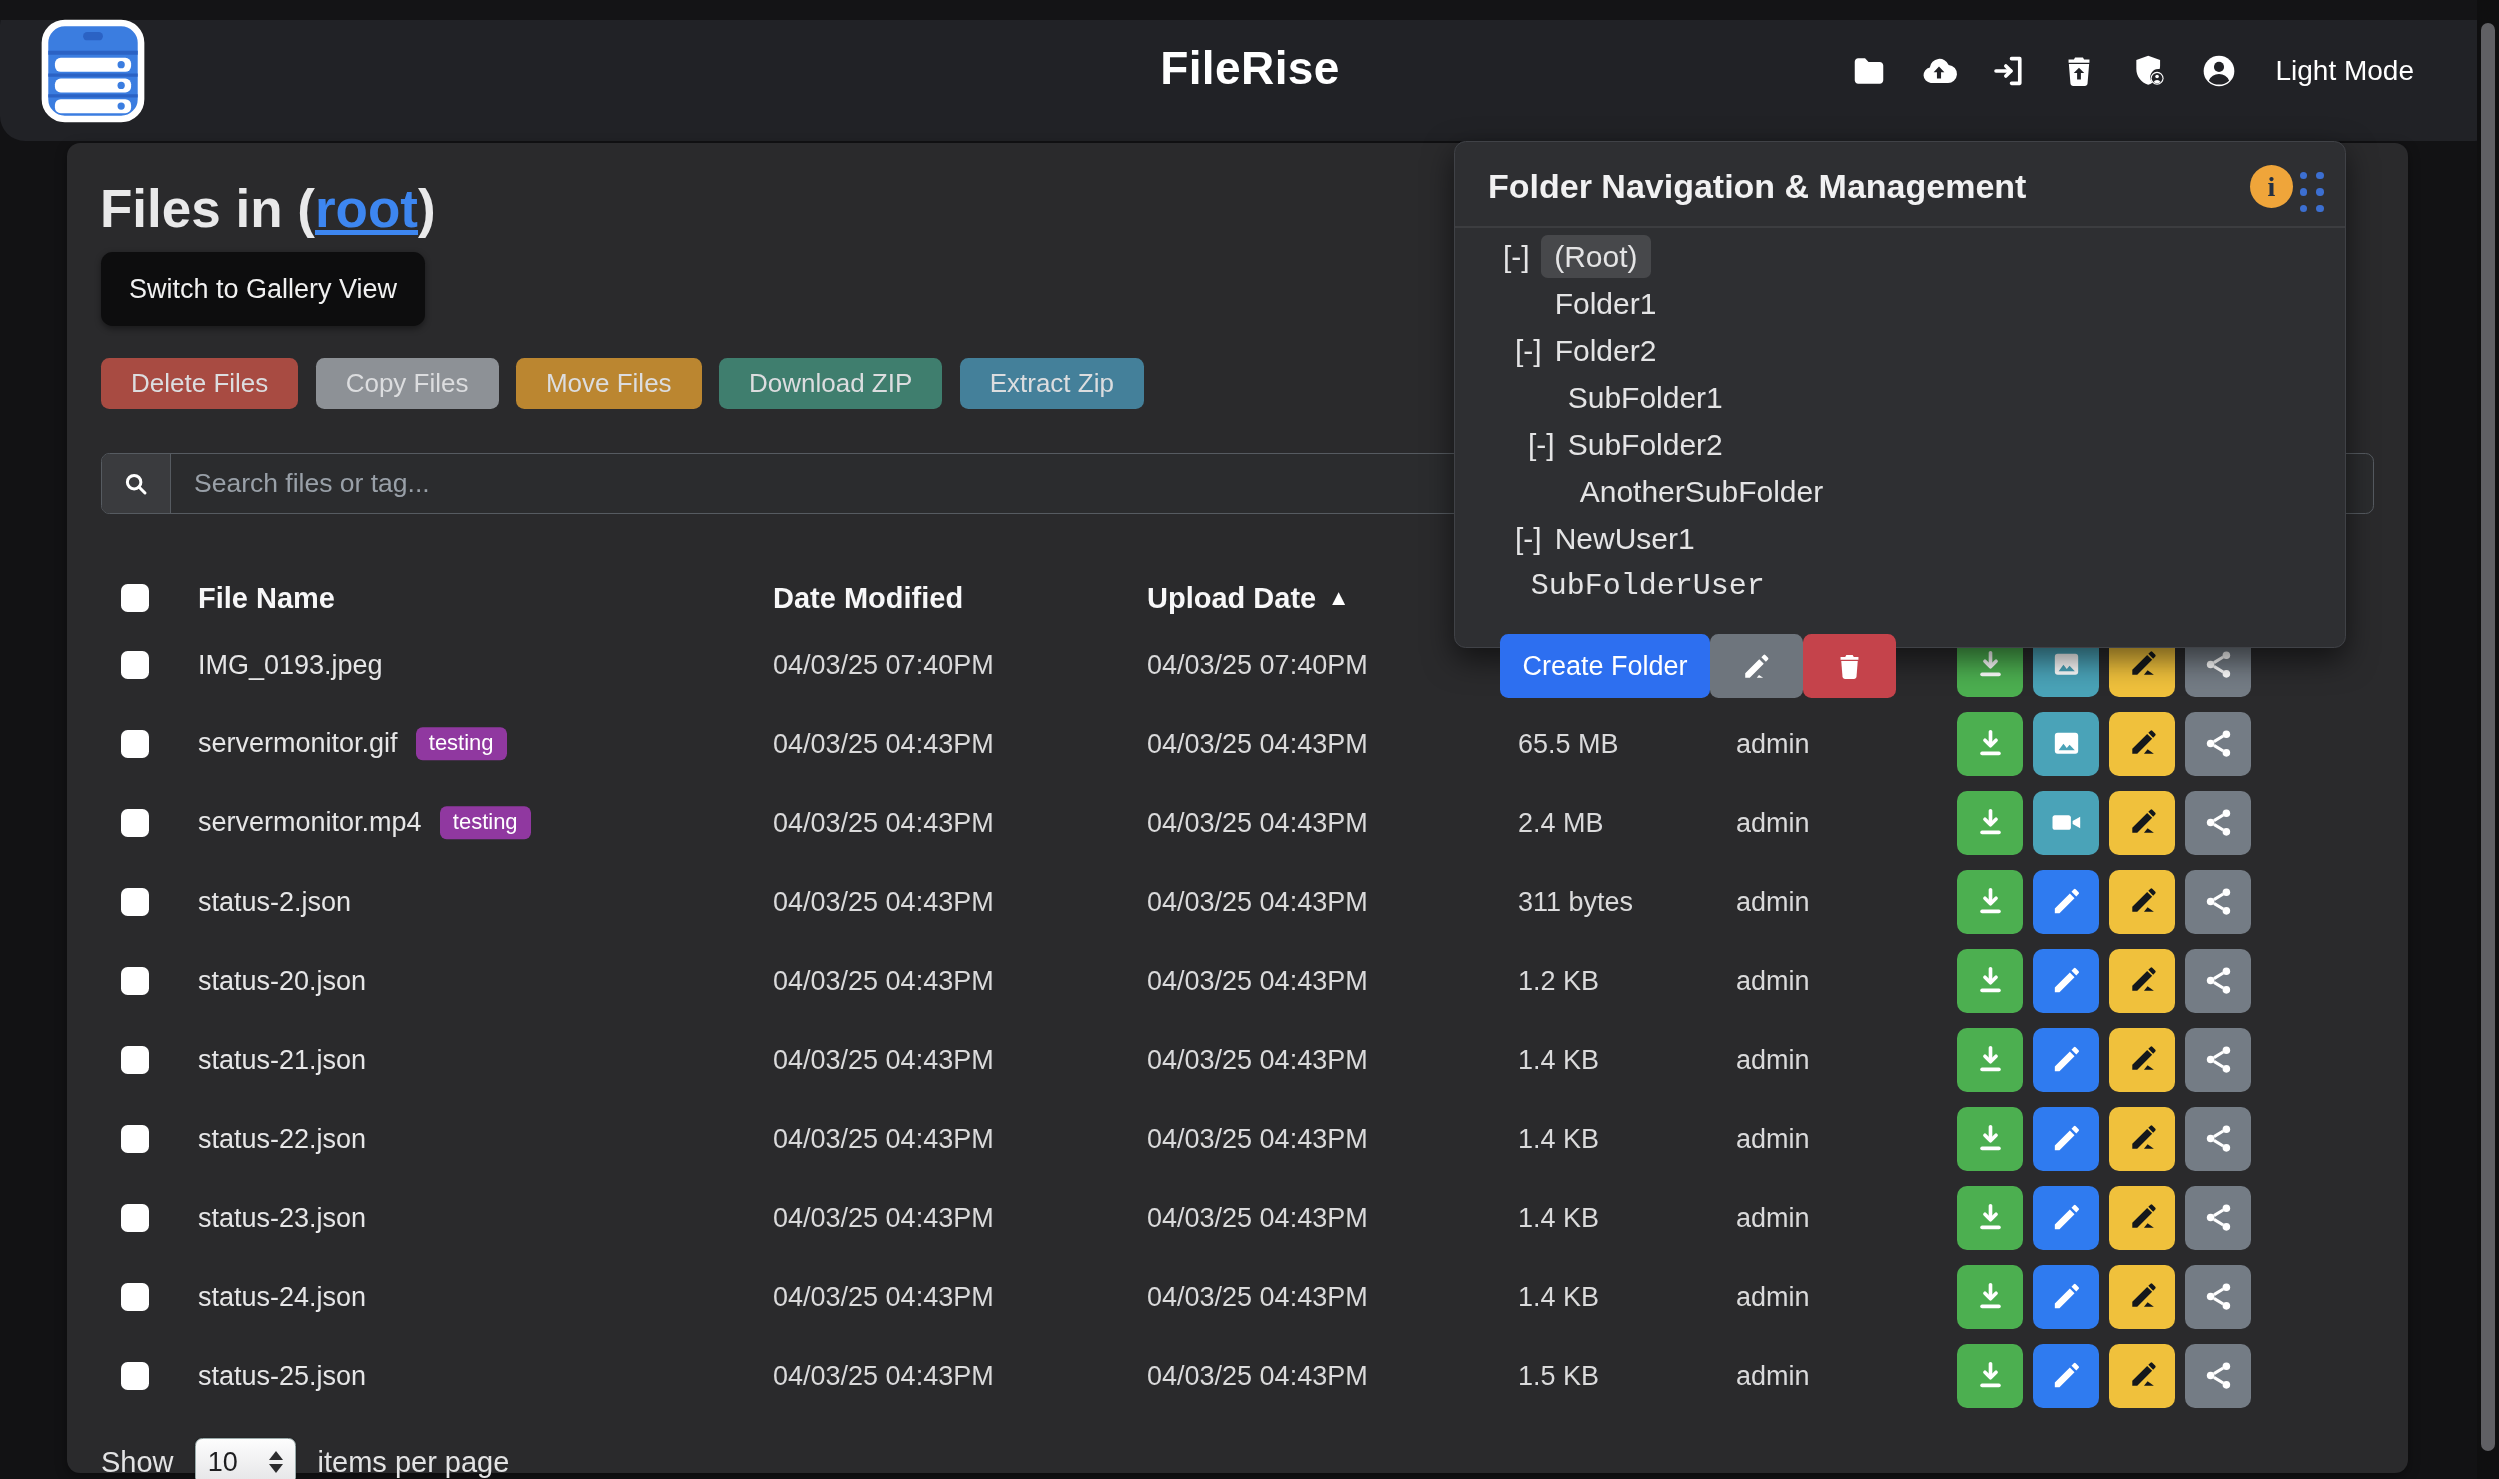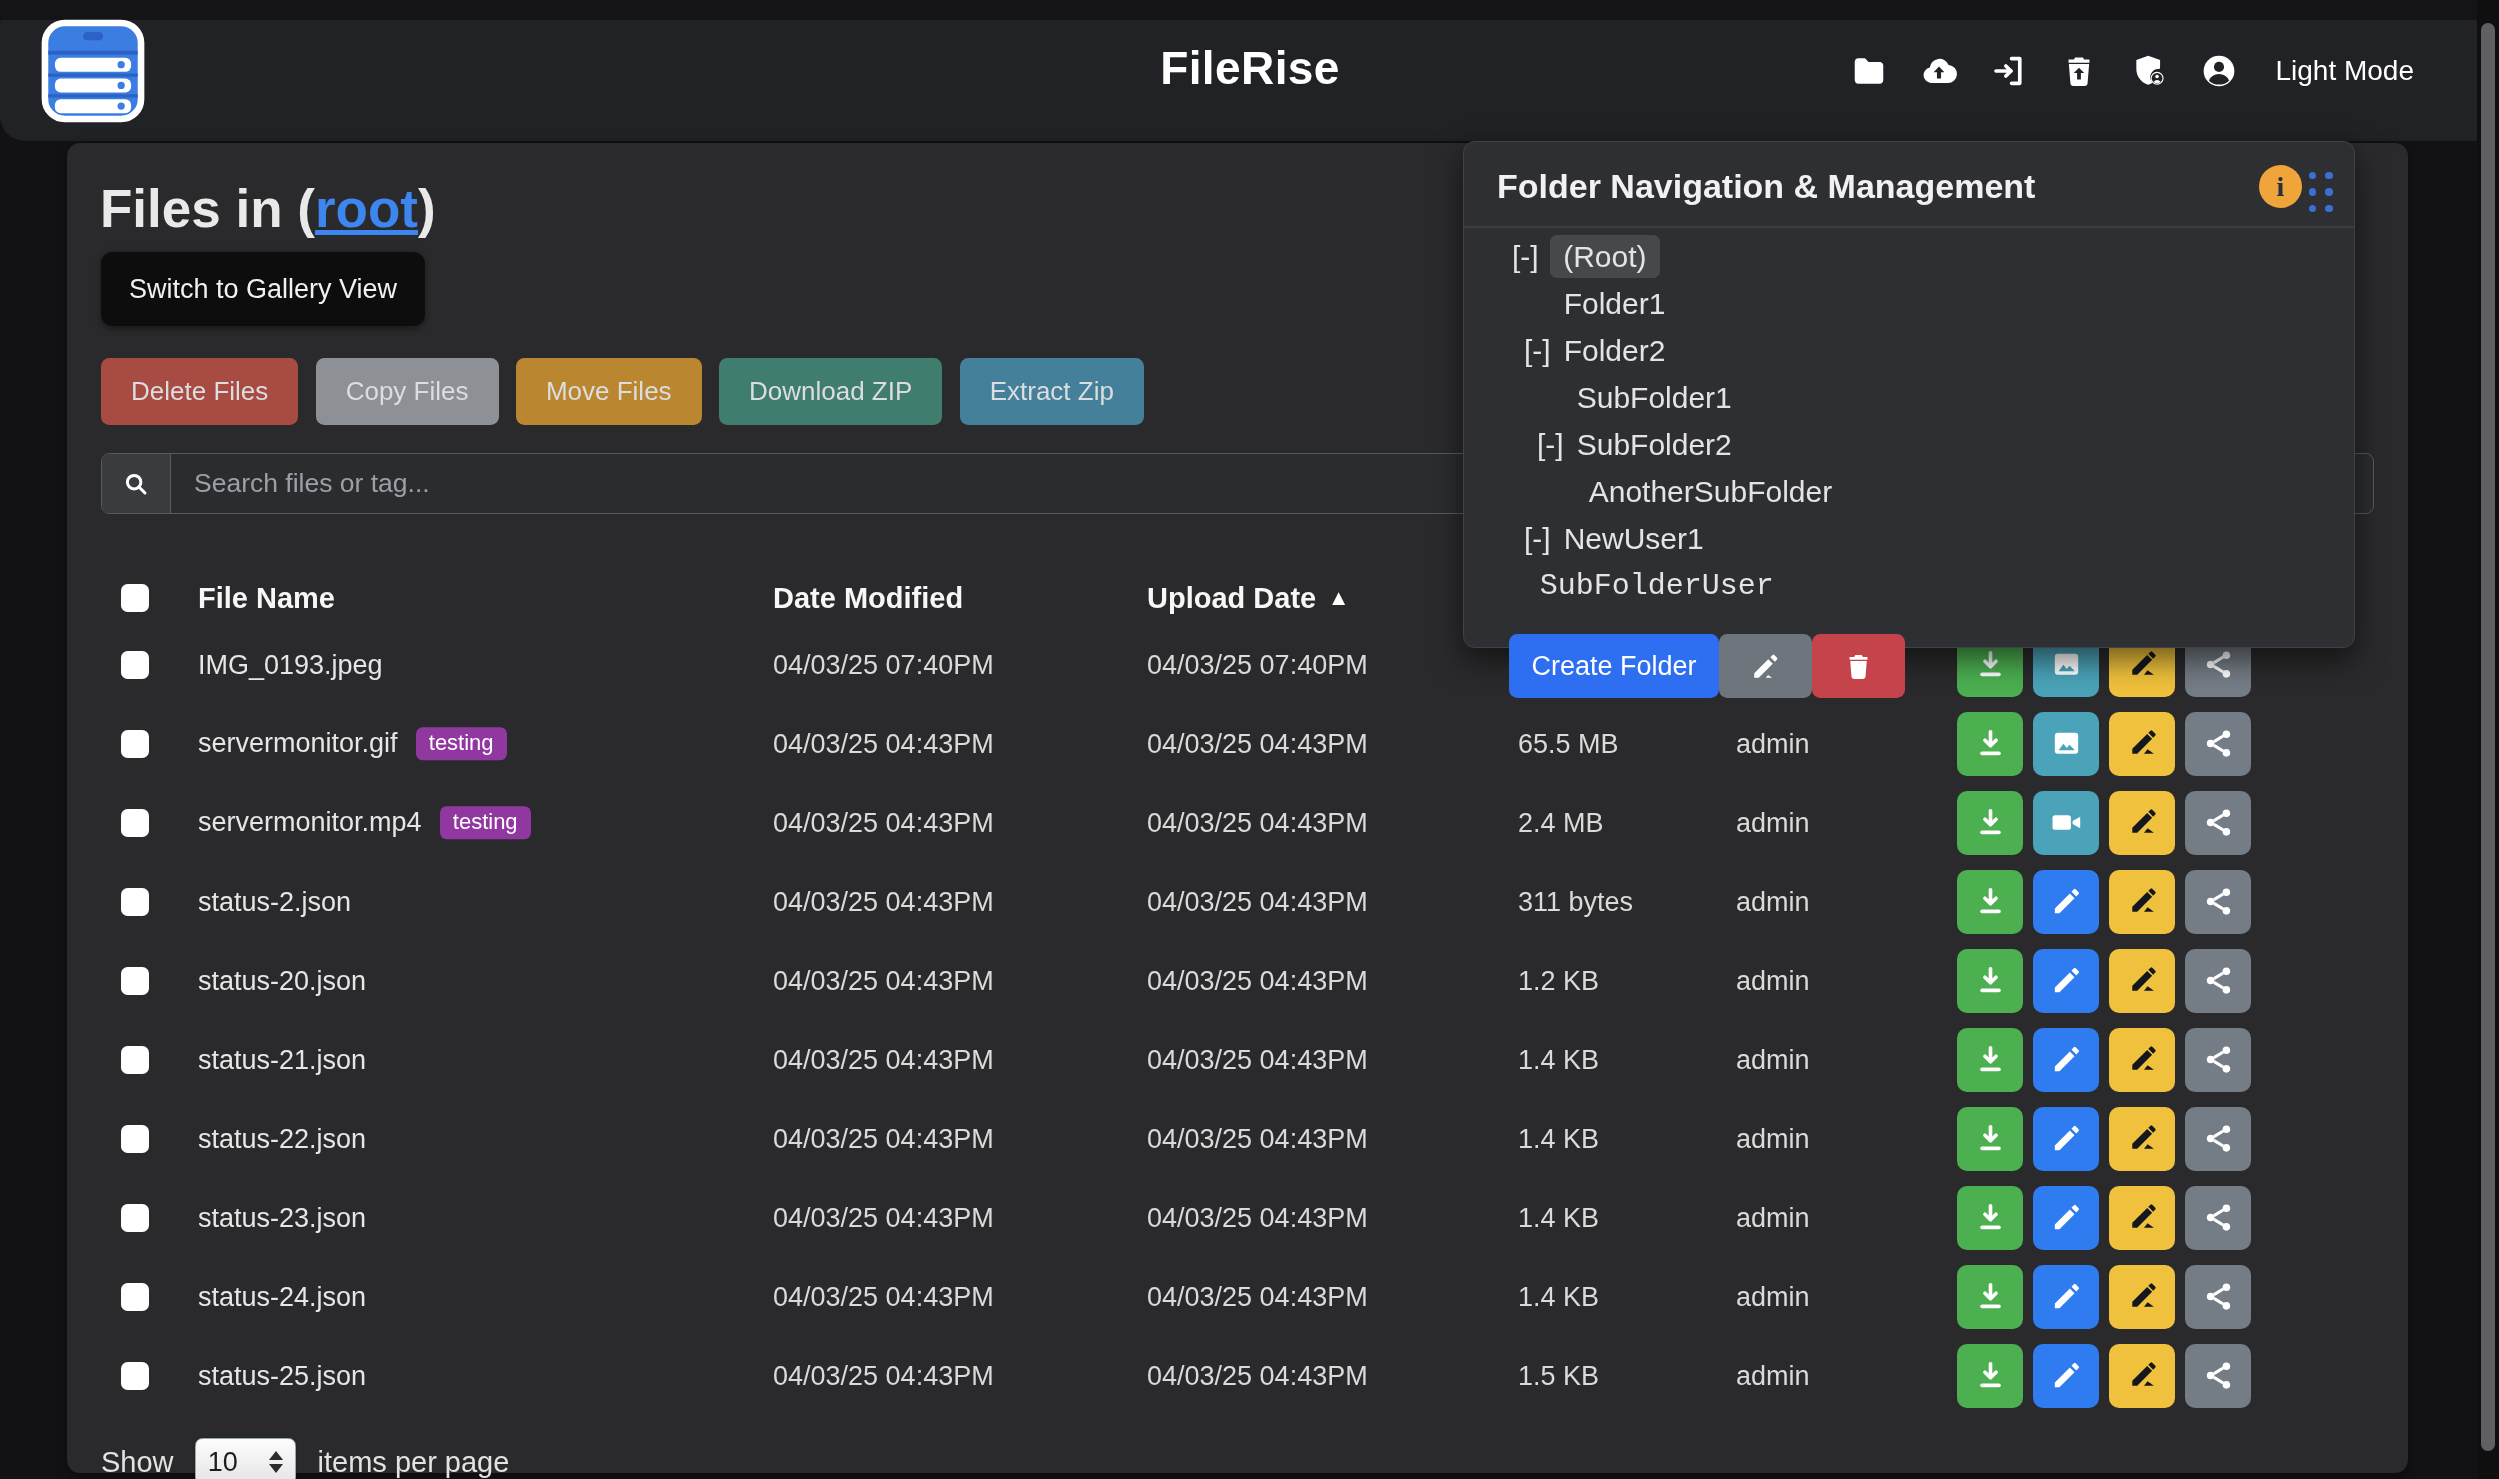--- a/index.html
+++ b/index.html
@@ -28,21 +28,21 @@
   .scroll-thumb{position:absolute;left:4.1px;top:23px;width:14px;height:1428px;background:#606064;border-radius:7.4px;}
   
   .card{position:absolute;left:67px;top:143px;width:2341px;height:1330px;background:var(--c-card_bg);
     border-radius:13.2px;box-shadow:0 3.3px 11.6px rgba(0,0,0,.35);}
   .heading{position:absolute;left:33px;top:35px;font-size:53px;font-weight:bold;color:#e9e9ea;}
   .heading a{color:var(--c-accent_link);text-decoration:underline;cursor:pointer;}
   .gallery-btn{position:absolute;left:34px;top:109px;width:324px;height:74px;background:#0d0d0e;
     border:none;border-radius:11.6px;color:#f1f1f1;font-size:27px;font-family:inherit;cursor:pointer;
     box-shadow:0 2.5px 6.6px rgba(0,0,0,.4);}
   .actions-row{position:absolute;left:34px;top:215px;display:flex;gap:17.4px;}
-  .abtn{height:67px;border:none;border-radius:8.3px;color:#dcdddf;font-size:26px;font-family:inherit;
+  .abtn{height:51px;border:none;border-radius:8.3px;color:#dcdddf;font-size:26px;font-family:inherit;
     padding:0 30px;cursor:pointer;}
   .abtn.a1{background:var(--c-btn_delete);} .abtn.a2{background:var(--c-btn_copy);}
   .abtn.a3{background:var(--c-btn_move);} .abtn.a4{background:var(--c-btn_zip);}
   .abtn.a5{background:var(--c-btn_extract);}
   
   .search-wrap{position:absolute;left:34px;top:310px;width:2273px;height:61px;
     border:1.7px solid #565b61;border-radius:8.3px;background:#2b2c2e;display:flex;align-items:stretch;}
   .search-iconbox{width:69px;background:#3a3b3e;border-right:1.7px solid #565b61;
     border-radius:6.6px 0 0 6.6px;display:flex;align-items:center;justify-content:center;cursor:pointer;}
   .search-iconbox svg{width:30px;height:30px;}
@@ -78,21 +78,21 @@
   .per-select{width:101px;height:48px;background:linear-gradient(#fdfdfd,#e4e4e6);border:0.8px solid #9aa;
     border-radius:7.4px;display:flex;align-items:center;color:#1d1d1f;font-size:27px;padding:0 11.6px;
     cursor:pointer;box-shadow:0 0.8px 1.7px rgba(0,0,0,.4);}
   .per-select .val{flex:1;}
   .sel-arrows{display:flex;flex-direction:column;gap:4.1px;align-items:center;}
   .sel-arrows i{display:block;width:0;height:0;border-left:7.4px solid transparent;border-right:7.4px solid transparent;}
   .sel-arrows .up{border-bottom:9px solid #2c2c2e;}
   .sel-arrows .down{border-top:9px solid #2c2c2e;}
   
   .panel{position:absolute;left:1454px;top:141px;width:892px;height:507px;background:var(--c-panel_bg);
-    border:0.8px solid #404247;border-radius:11.6px;z-index:30;box-shadow:0 11.6px 30px rgba(0,0,0,.55);margin-left:9px;}
+    border:0.8px solid #404247;border-radius:11.6px;z-index:30;box-shadow:0 11.6px 30px rgba(0,0,0,.55);}
   .panel-title{position:absolute;left:33px;top:25px;font-size:34px;font-weight:bold;color:#f1f1f2;}
   .info-btn{position:absolute;left:795px;top:23px;width:43px;height:43px;border-radius:50%;
     background:var(--c-info);color:#243041;font-size:28px;font-weight:bold;display:flex;
     align-items:center;justify-content:center;cursor:pointer;font-family:"Liberation Serif","DejaVu Serif",serif;}
   .drag-handle{position:absolute;left:845px;top:30px;display:grid;grid-template-columns:7.4px 7.4px;
     gap:9px;cursor:grab;}
   .drag-handle b{width:7.4px;height:7.4px;border-radius:50%;background:var(--c-drag_dots);}
   .panel-divider{position:absolute;left:0;top:84px;width:100%;height:1.7px;background:#3c3d40;}
   .tree{position:absolute;left:0;top:91px;width:100%;}
   .tree-row{height:47px;display:flex;align-items:center;font-size:30px;color:#e4e4e5;cursor:pointer;}

